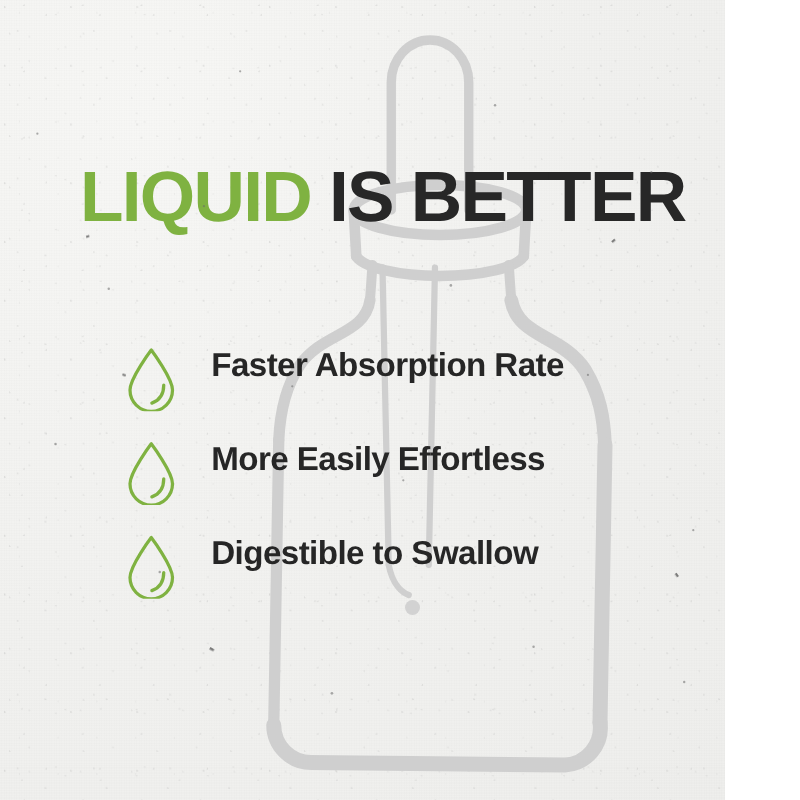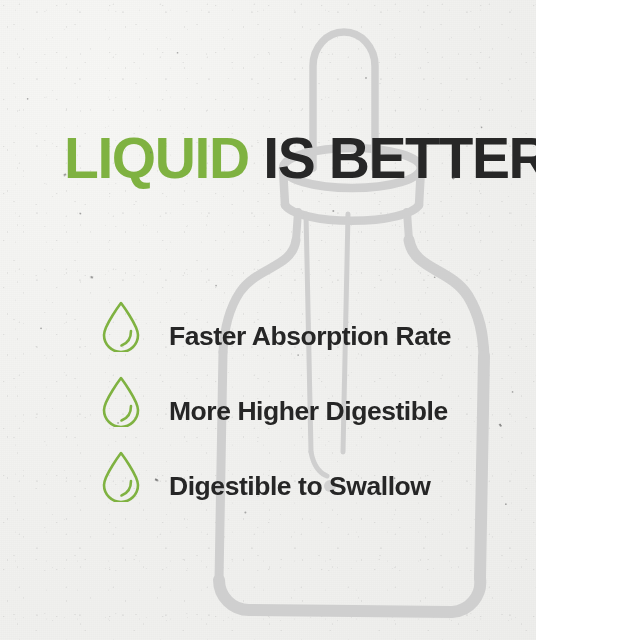--- a/index.html
+++ b/index.html
@@ -3,21 +3,21 @@
 <meta charset="utf-8">
 <title>Liquid Is Better Than Capsules</title>
 <style>
   html, body {
     margin: 0;
     padding: 0;
     background: #ffffff;
   }
   #canvas {
     position: relative;
-    width: 536px;
+    width: 580px;
     height: 640px;
     overflow: hidden;
     background-color: #f3f3f1;
     font-family: "Liberation Sans", "DejaVu Sans", sans-serif;
     text-decoration: underline;
     -webkit-font-smoothing: antialiased;
   }
 
   
   .paper-base {
@@ -90,21 +90,21 @@
   .benefits {
     position: absolute;
     left: 100px;
     top: 277px;
     width: 500px;
   }
   .benefit-row {
     position: relative;
     height: 75px;
     display: flex;
-    align-items: flex-end;
+    align-items: flex-start;
   }
   .drop-icon {
     width: 42px;
     height: 52px;
     flex: 0 0 42px;
     display: block;
   }
   .benefit-label {
     margin-left: 27px;
     font-size: 26.5px;
@@ -164,21 +164,21 @@
       </svg>
       <span class="benefit-label">Faster Absorption Rate</span>
     </li>
 
 
     <li class="benefit-row">
       <svg class="drop-icon" viewBox="0 0 42 52" aria-hidden="true">
         <path d="M21 3 C21 3 4 25.5 4 35 a17 17 0 0 0 34 0 C38 25.5 21 3 21 3 Z" fill="none" stroke="#7fb241" stroke-width="2.6" stroke-linejoin="round"></path>
         <path d="M31 31 C31 38.5 27 43.5 21.5 45.5" fill="none" stroke="#7fb241" stroke-width="2.6" stroke-linecap="round"></path>
       </svg>
-      <span class="benefit-label">More Higher Digestible</span>
+      <span class="benefit-label">More Easily Effortless</span>
     </li>
 
     <li class="benefit-row">
       <svg class="drop-icon" viewBox="0 0 42 52" aria-hidden="true">
         <path d="M21 3 C21 3 4 25.5 4 35 a17 17 0 0 0 34 0 C38 25.5 21 3 21 3 Z" fill="none" stroke="#7fb241" stroke-width="2.6" stroke-linejoin="round"></path>
         <path d="M31 31 C31 38.5 27 43.5 21.5 45.5" fill="none" stroke="#7fb241" stroke-width="2.6" stroke-linecap="round"></path>
       </svg>
       <span class="benefit-label">Digestible to Swallow</span>
     </li>
 

